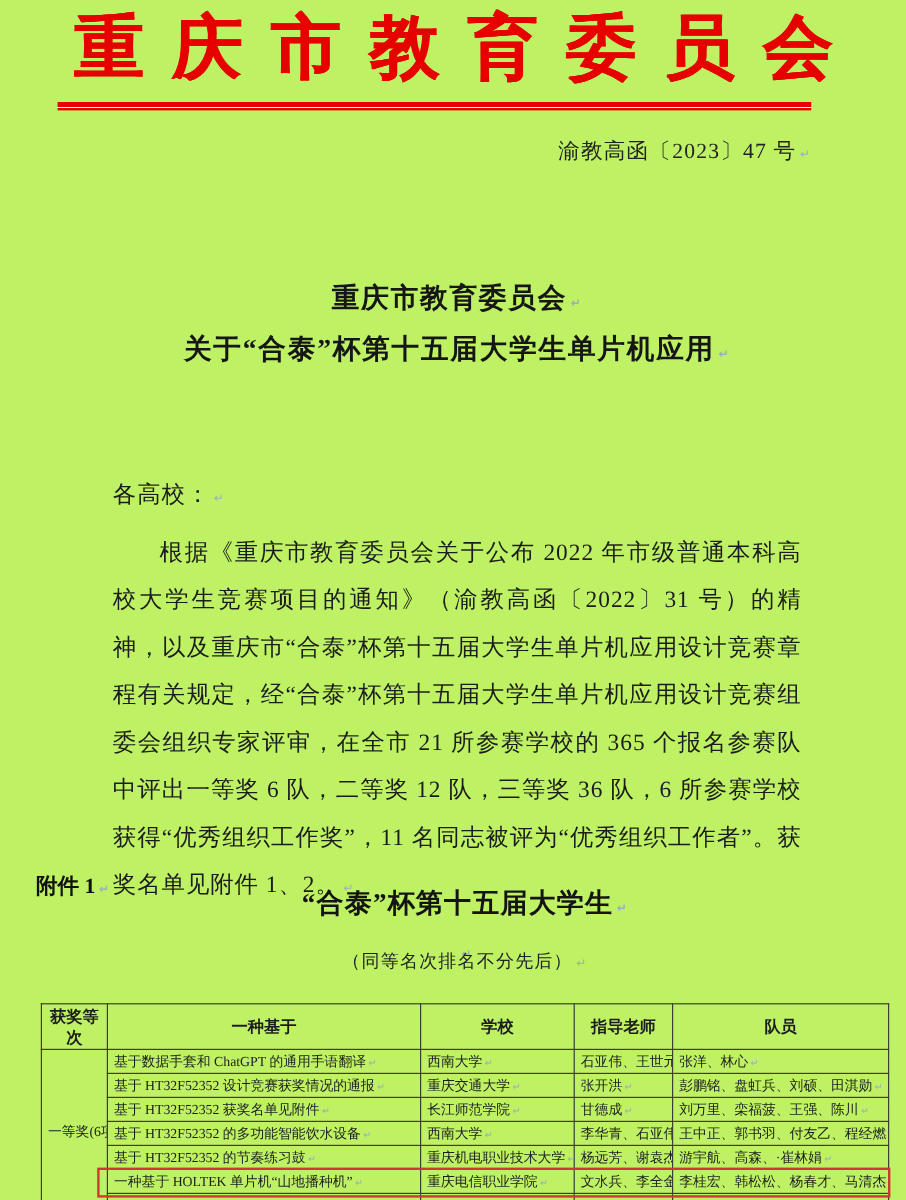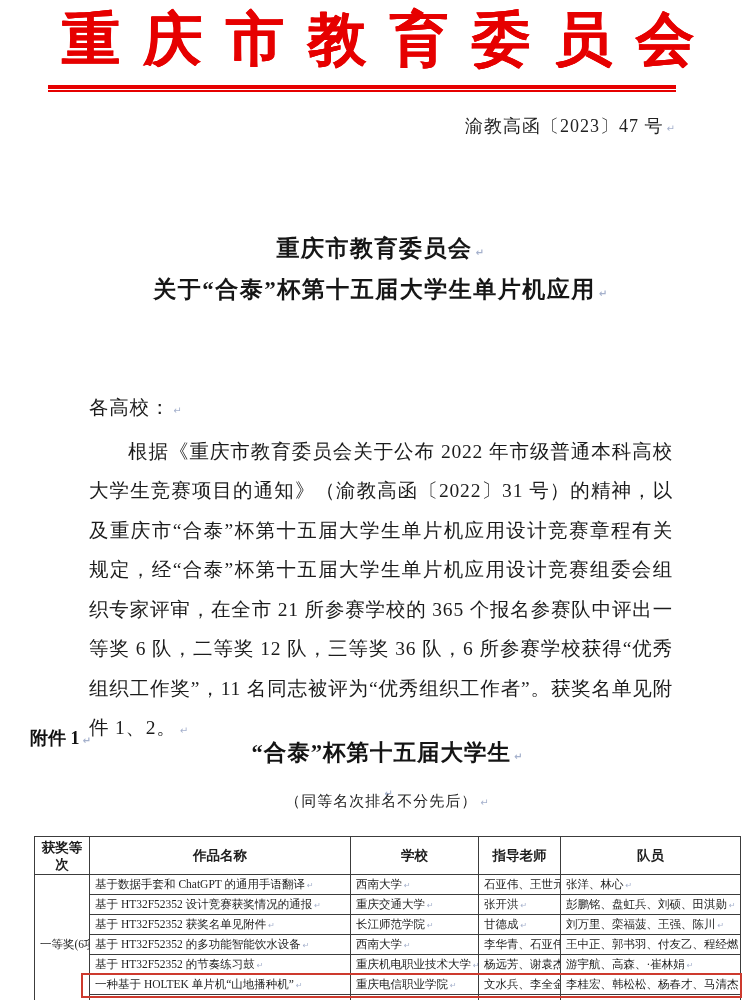--- a/index.html
+++ b/index.html
@@ -1,20 +1,20 @@
 <!DOCTYPE html>
 <html><head>
 <meta charset="utf-8">
 <style>
   html,body{margin:0;padding:0;background:#e9e9e9;}
   .page{
     position:relative;
     width:755px;height:1000px;
     margin:0 auto;
-    background:#ffffff;
+    background:#bef264;
     overflow:hidden;
     font-family:"Liberation Serif","DejaVu Serif",serif;
     color:#1f1f1f;
   }
   
   .agency{
     position:absolute;top:4px;left:6px;width:744px;
     text-align:center;
     color:#e60000;
     font-size:58px;line-height:72px;
@@ -38,21 +38,21 @@
     text-align:center;font-weight:bold;
     font-size:23px;line-height:37px;letter-spacing:1.5px;
     color:#161616;
   }
   
   .body-block{
     position:absolute;top:387px;left:88px;width:586px;
     font-size:19.5px;line-height:39.5px;letter-spacing:0.8px;
     color:#1c1c1c;
   }
-  .body-block p{margin:1px;text-align:justify;font-family:Liberation Serif, serif;}
+  .body-block p{margin:6px;text-align:justify;font-family:Liberation Serif, serif;}
   .indent{text-indent:2em;}
   
   .att-label{
     position:absolute;top:726px;left:30px;
     font-size:18px;font-weight:600;color:#111;
   }
   .att-title{
     position:absolute;top:736px;left:20px;width:735px;
     text-align:center;font-weight:bold;
     font-size:22.5px;line-height:33px;letter-spacing:1px;color:#141414;
@@ -158,21 +158,21 @@
     <colgroup>
       <col style="width:55px">
         <col style="width:261px">
         <col style="width:128px">
       <col style="width:82px">
         <col style="width:180px">
     </colgroup>
     <thead>
       <tr>
         <th>获奖等次</th>
-        <th>作品名称</th>
+        <th>一种基于</th>
         <th>学校</th>
         <th>指导老师</th>
         <th>队员</th>
       </tr>
     </thead>
     <tbody>
         <tr>
           <td class="award" rowspan="7">一等奖(6项)</td>
           <td class="work"><span>基于数据手套和 </span><span class="wavy">ChatGPT</span><span> 的通用手语翻译</span><span class="pmark"></span></td>
           <td>西南大学<span class="pmark"></span></td>

